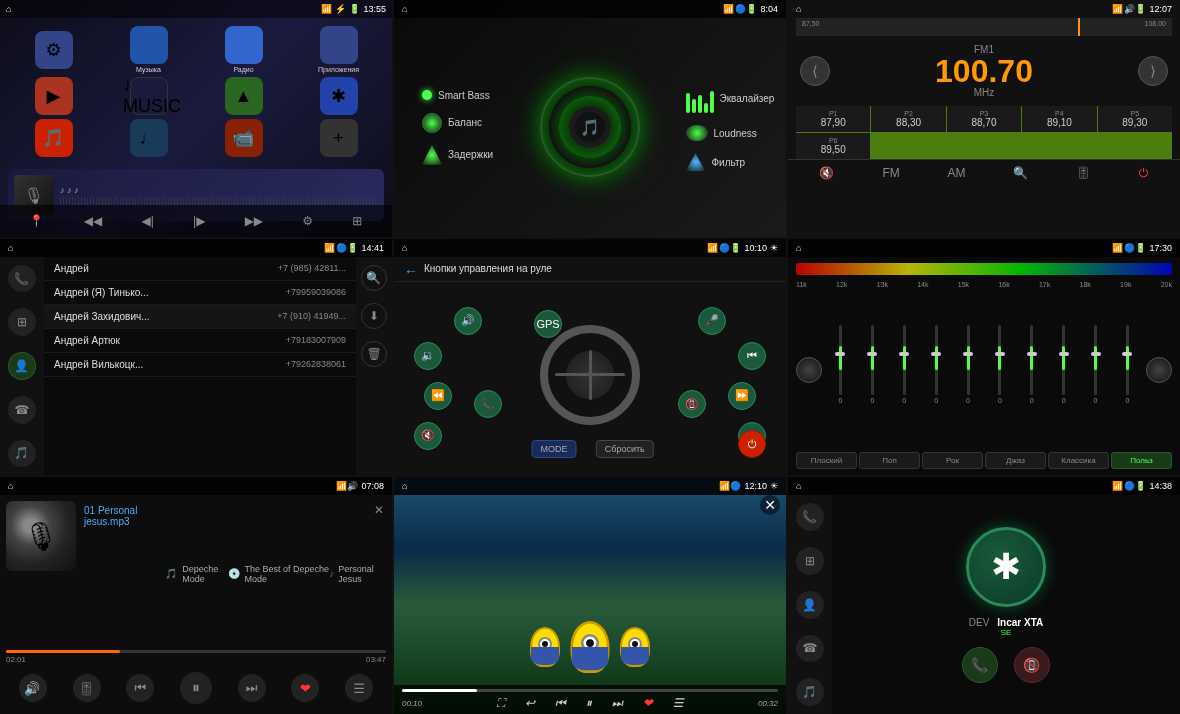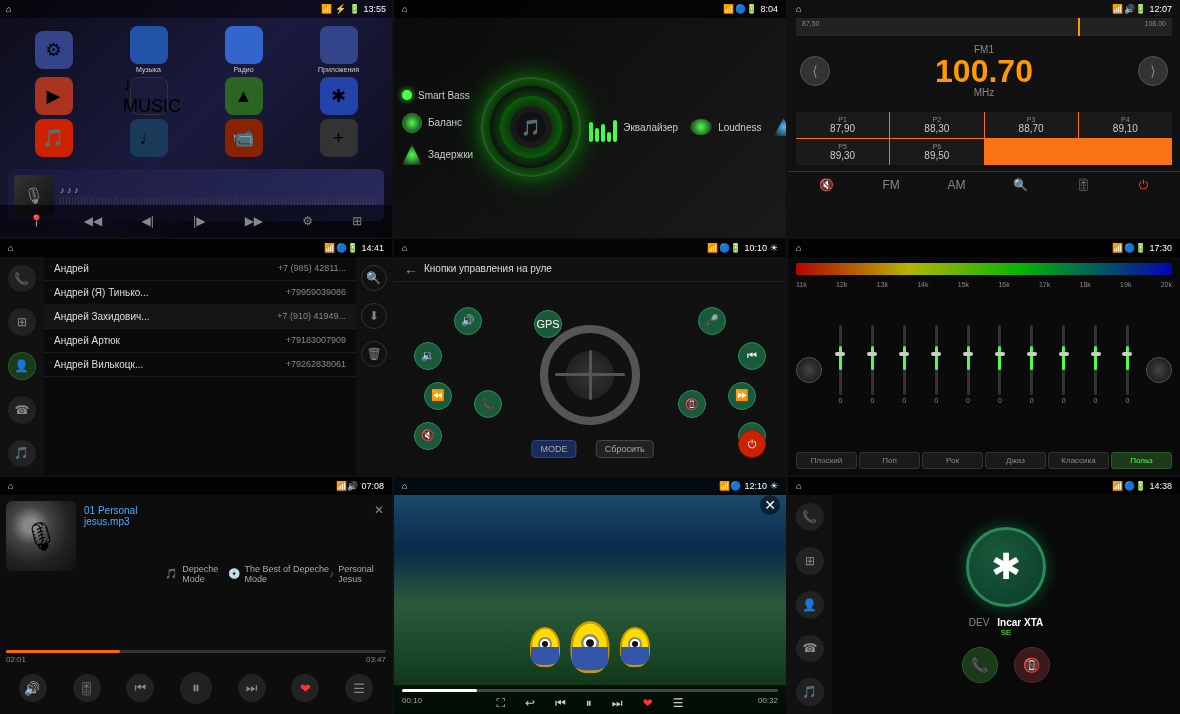--- a/index.html
+++ b/index.html
@@ -134,20 +134,21 @@
       gap: 12px;
       justify-content: center;
       flex: 1;
     }
     .audio-item {
       display: flex;
       align-items: center;
       gap: 6px;
       font-size: 10px;
       color: #ccc;
+      margin-left: 20px;
     }
     .audio-dot {
       width: 10px;
       height: 10px;
       background: #4dff4d;
       border-radius: 50%;
       box-shadow: 0 0 6px #4dff4d;
     }
     .audio-center {
       display: flex;
@@ -172,25 +173,25 @@
       height: 30px;
       border-radius: 50%;
       background: #111;
       display: flex;
       align-items: center;
       justify-content: center;
       font-size: 16px;
     }
     .audio-right {
       display: flex;
-      flex-direction: row;
+      flex-direction: column;
       gap: 12px;
       justify-content: center;
       flex: 1;
-      align-items: center;
+      align-items: flex-start;
     }
     .eq-bars {
       display: flex;
       gap: 2px;
       align-items: flex-end;
       height: 30px;
     }
     .eq-bar {
       width: 4px;
       background: #4dff4d;
@@ -265,24 +266,24 @@
       font-weight: bold;
       color: #ff9900;
       line-height: 1;
     }
     .radio-unit {
       font-size: 10px;
       color: #888;
     }
     .presets-grid {
       display: grid;
-      grid-template-columns: repeat(4, 1fr);
+      grid-template-columns: repeat(5, 1fr);
       gap: 1px;
-      margin: 6px 8px;
-      background: #f97316;
+      margin: 0 8px;
+      background: #4d7c0f;
     }
     .preset-btn {
       background: #1a1a1a;
       padding: 4px;
       text-align: center;
     }
     .preset-label {
       font-size: 7px;
       color: #888;
     }
@@ -839,21 +840,22 @@
     }
     .video-progress-fill {
       height: 100%;
       width: 20%;
       background: #fff;
       border-radius: 2px;
     }
     .video-btns {
       display: flex;
       justify-content: space-between;
-      align-items: flex-start;
+      align-items: center;
+      font-style: italic;
     }
     .video-btn {
       font-size: 12px;
       color: #ccc;
     }
     .video-time {
       font-size: 8px;
       color: #aaa;
     }
     .video-middle-controls {

